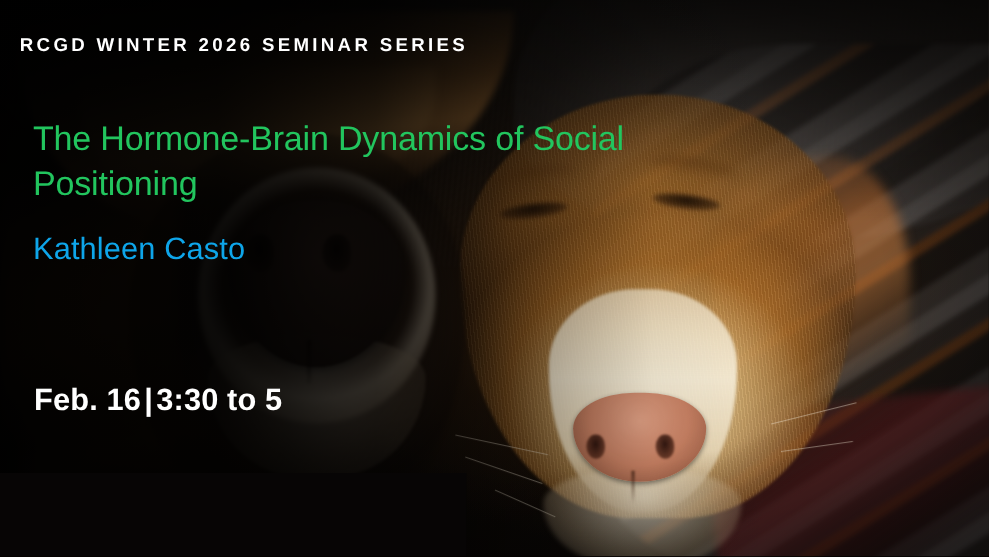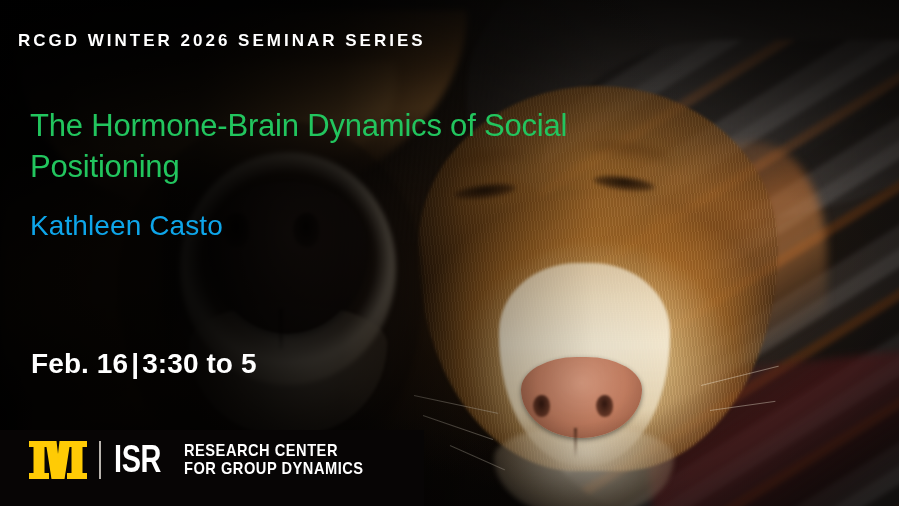--- a/index.html
+++ b/index.html
@@ -536,33 +536,15 @@
     <h1 class="title">The Hormone-Brain Dynamics of Social Positioning</h1>
 
     <div class="speaker">Kathleen Casto</div>
 
     <div class="details">
       <div>
         <span>Feb. 16</span><span class="sep">|</span><span>3:30 to 5</span>
       </div>
     </div>
 
-    <div class="logo">
-
-      <svg class="block-m" viewBox="0 0 120 88" aria-hidden="true">
-        <path fill="#FFCB05" d="M2 6 h40 v12 h-9 v52 h9 v12 H2 V70 h9 V18 H2 Z"></path>
-        <path fill="#FFCB05" d="M78 6 h40 v12 h-9 v52 h9 v12 H78 V70 h9 V18 h-9 Z"></path>
-        <path fill="#FFCB05" d="M33 6 h24 l3 26 h0 l3 -26 h24 v12 h-6 l-9 64 H48 L39 18 h-6 Z"></path>
-        <path fill="#FFCB05" d="M30 6 h24 l6 42 l6 -42 h24 v12 h-7 l-10 64 H47 L37 18 h-7 Z"></path>
-      </svg>
-
-      <div class="logo-divider"></div>
-
-      <div class="isr-word">ISR</div>
-
-      <div class="isr-sub">
-        <div>RESEARCH CENTER</div>
-        <div>FOR GROUP DYNAMICS</div>
-      </div>
-    </div>
 
   </div>
 </div>
 
 </body></html>

